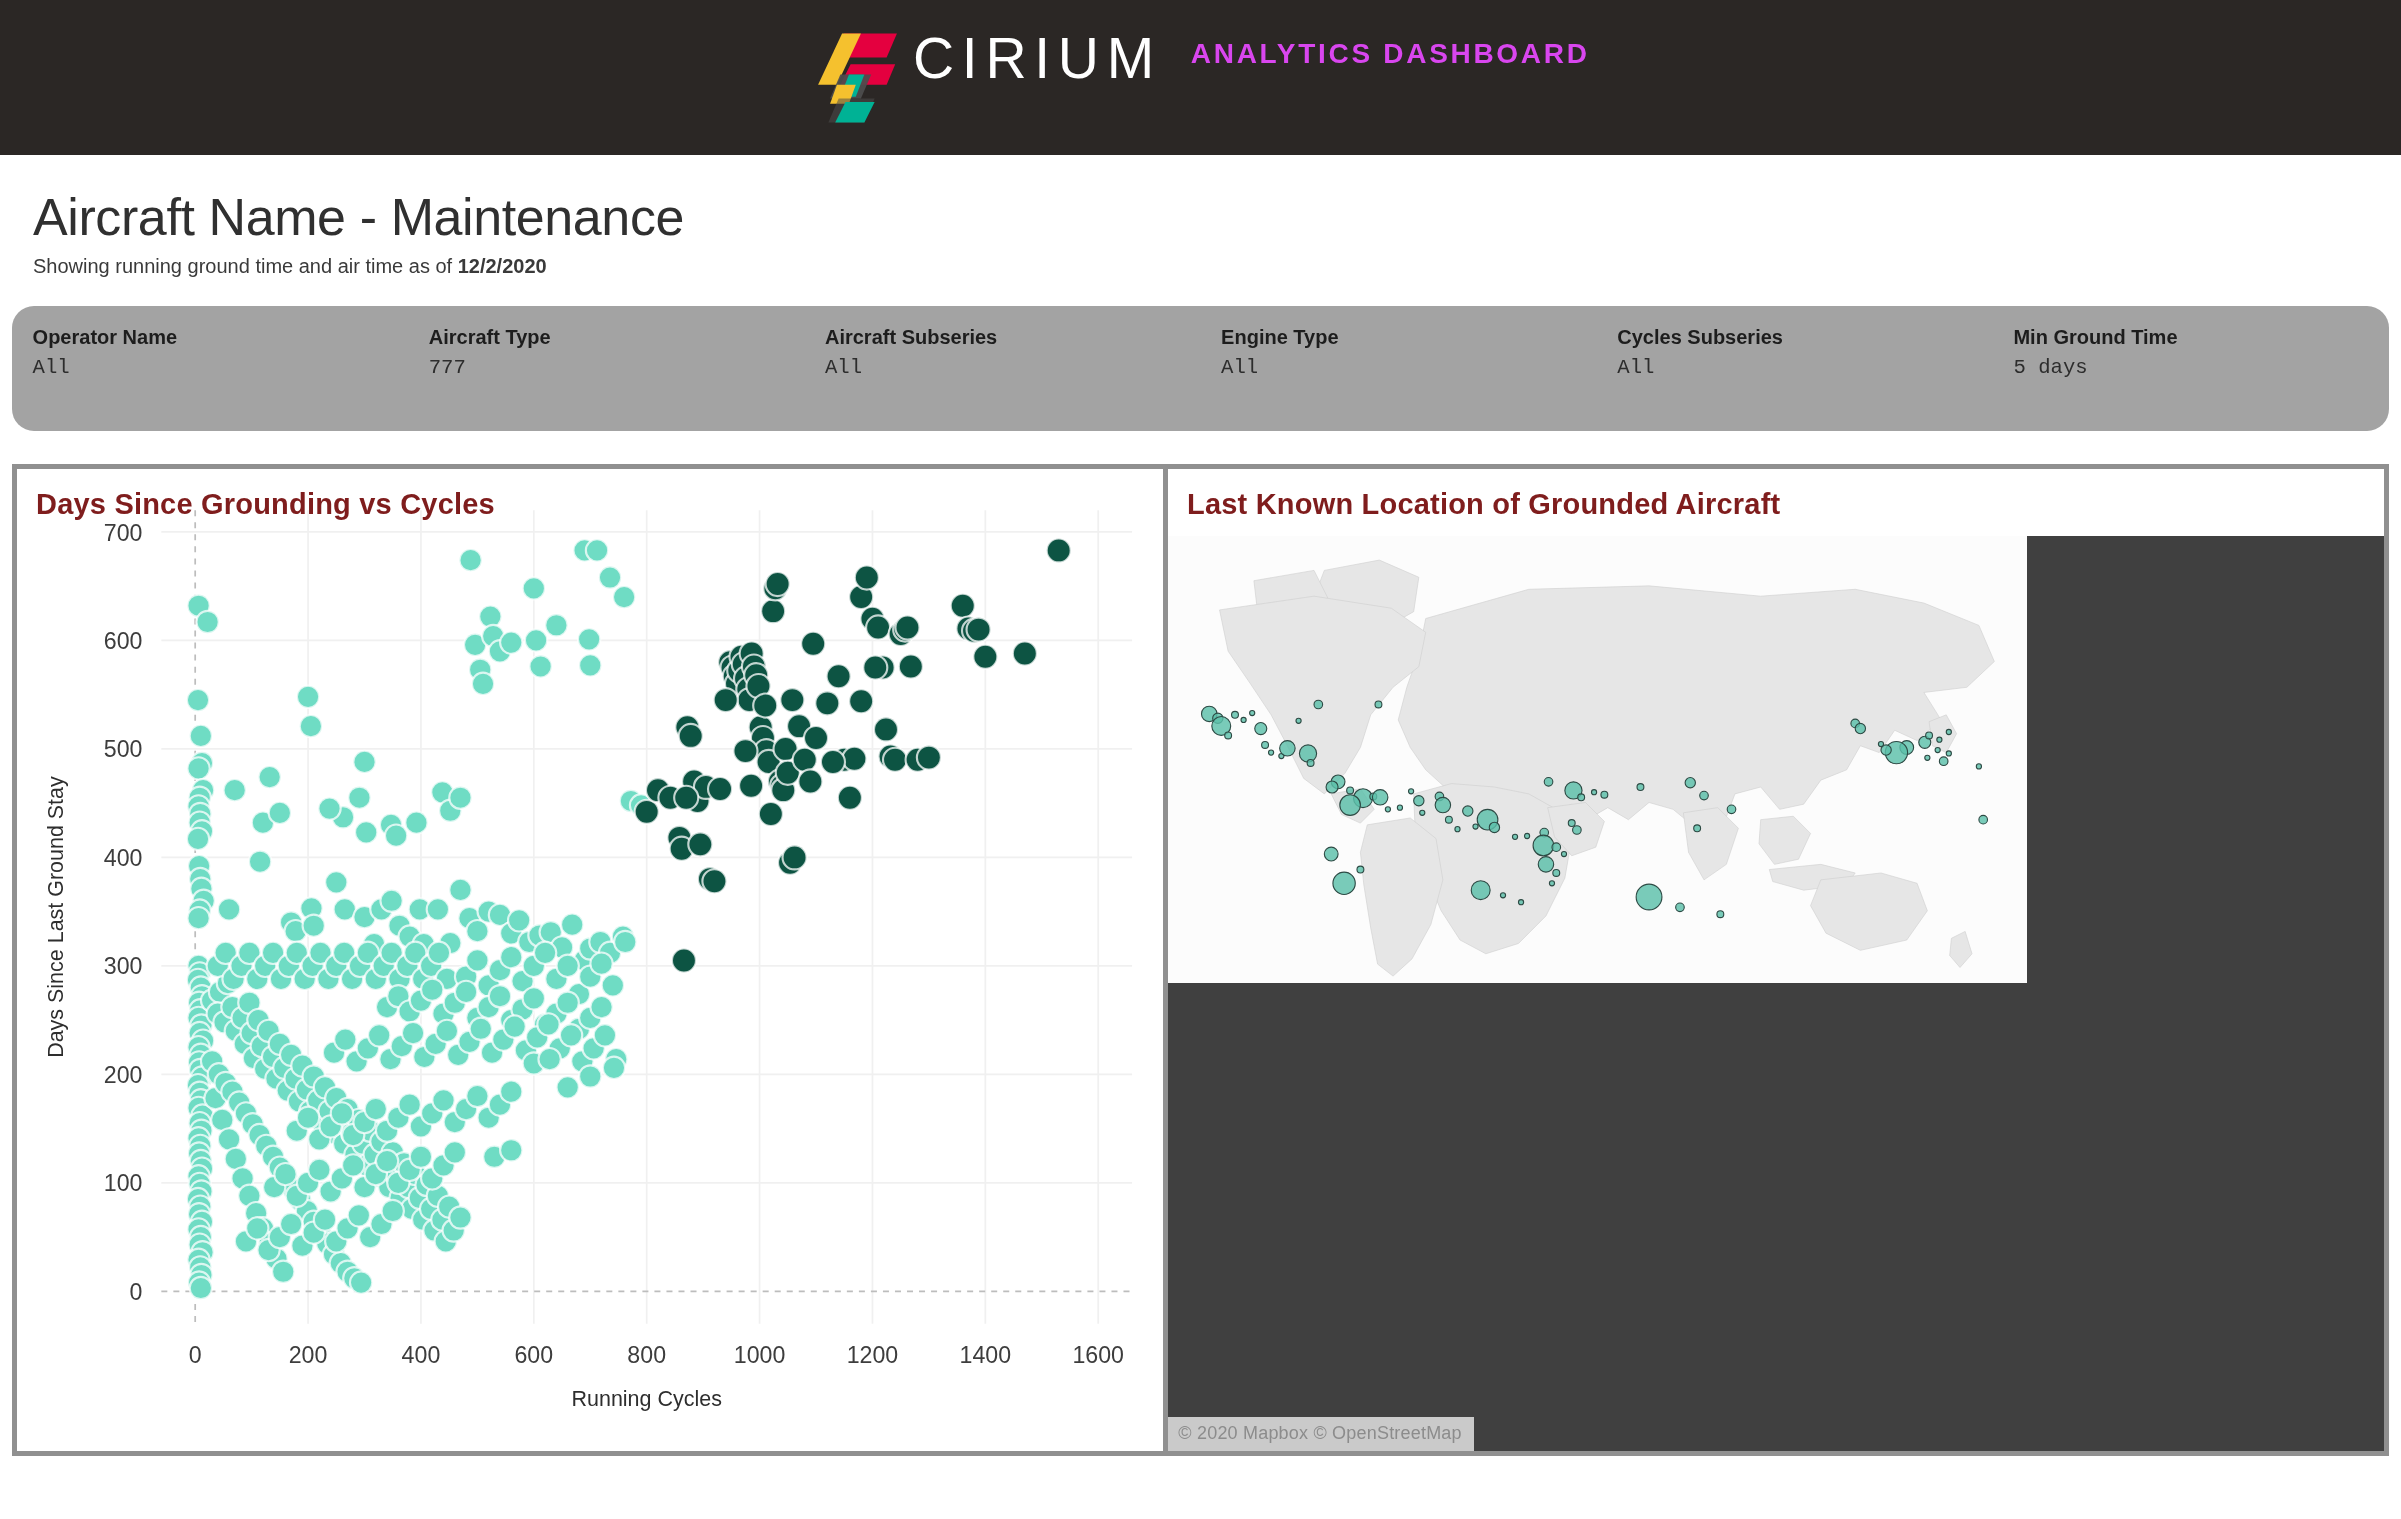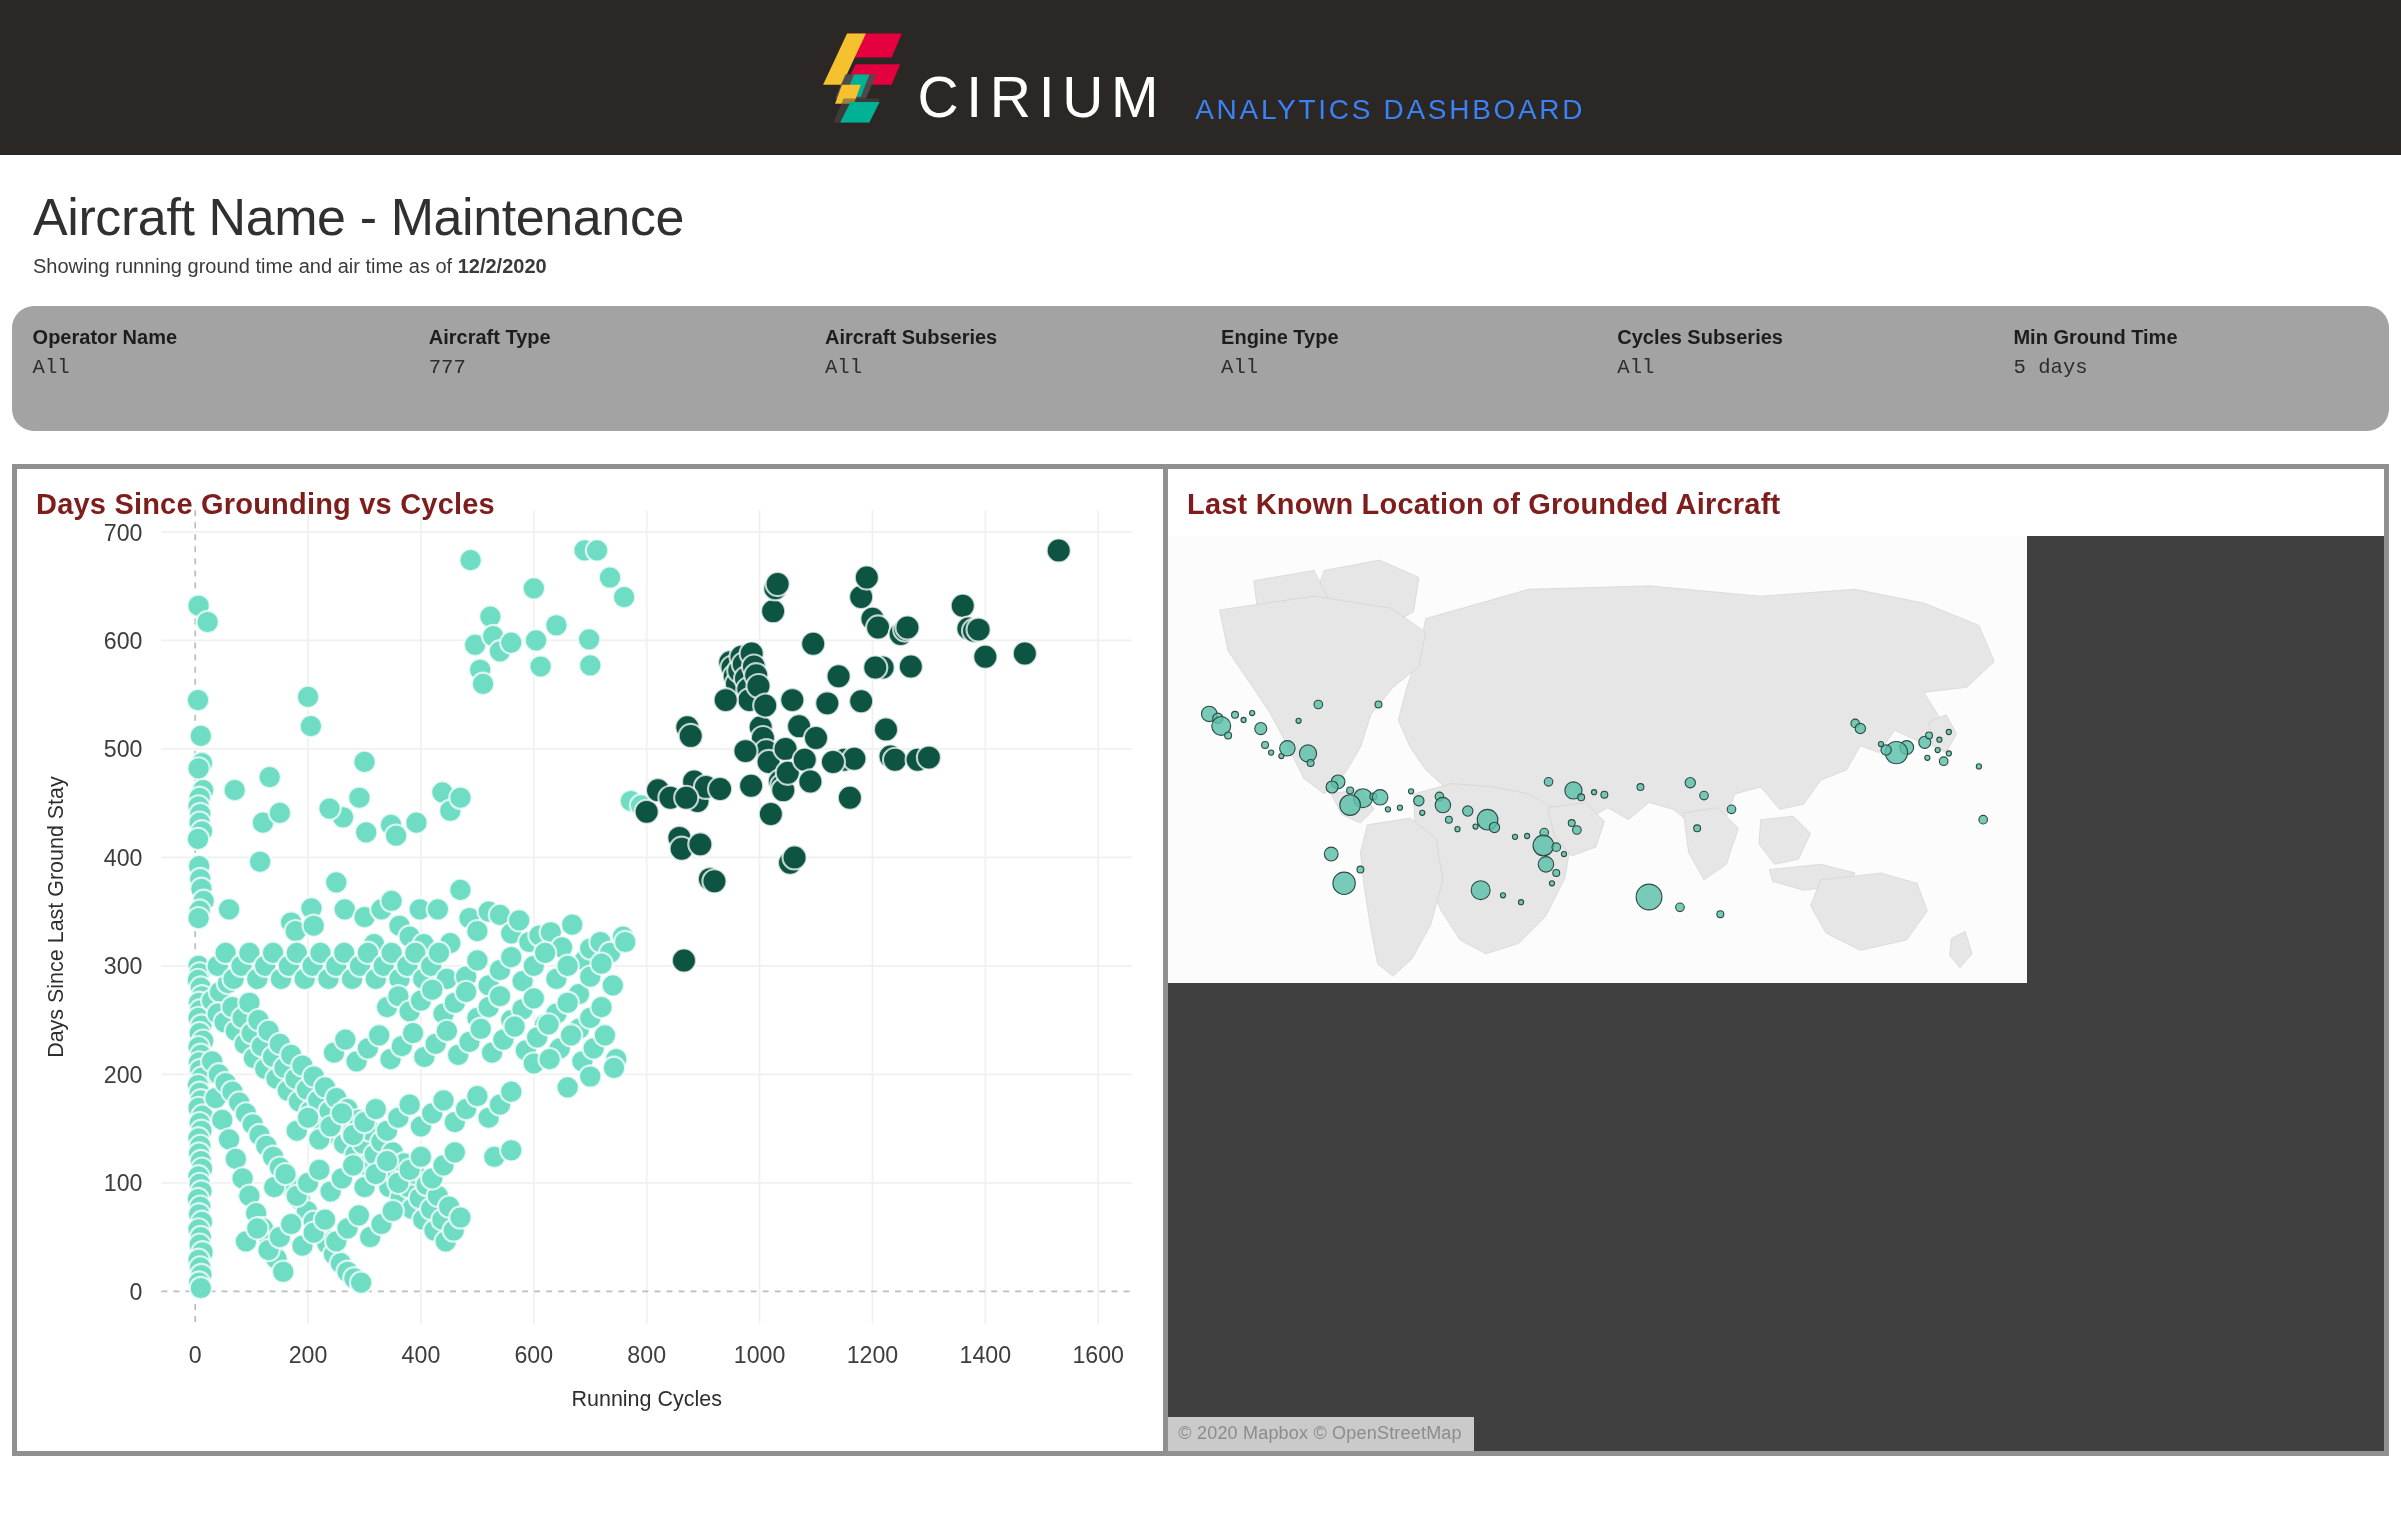--- a/index.html
+++ b/index.html
@@ -12,35 +12,35 @@
 
   
   .app-header {
     height: 155px;
     background: #2b2725;
     display: flex;
     align-items: center;
     justify-content: center;
     position: relative;
   }
-  .brand-lockup { display: flex; align-items: flex-end; gap: 0px; }
+  .brand-lockup { display: flex; align-items: flex-start; gap: 0px; }
   .brand-mark { width: 93px; height: 96px; margin-right: 8.6px; }
   .brand-word {
     color: #ffffff;
     font-size: 57px;
     letter-spacing: 7.7px;
     font-weight: 300;
     line-height: 1;
     font-family: "Liberation Sans", sans-serif;
   }
   .brand-sub {
-    color: #3b82f6;
+    color: #d946ef;
     font-size: 28px;
     letter-spacing: 2.7px;
-    font-weight: 400;
+    font-weight: 700;
     margin-left: 29px;
     margin-top: 8.6px;
   }
 
   
   .title-block { padding: 36px 0 0 33px; }
   .page-title {
     font-size: 52px;
     font-weight: 400;
     color: #303030;

